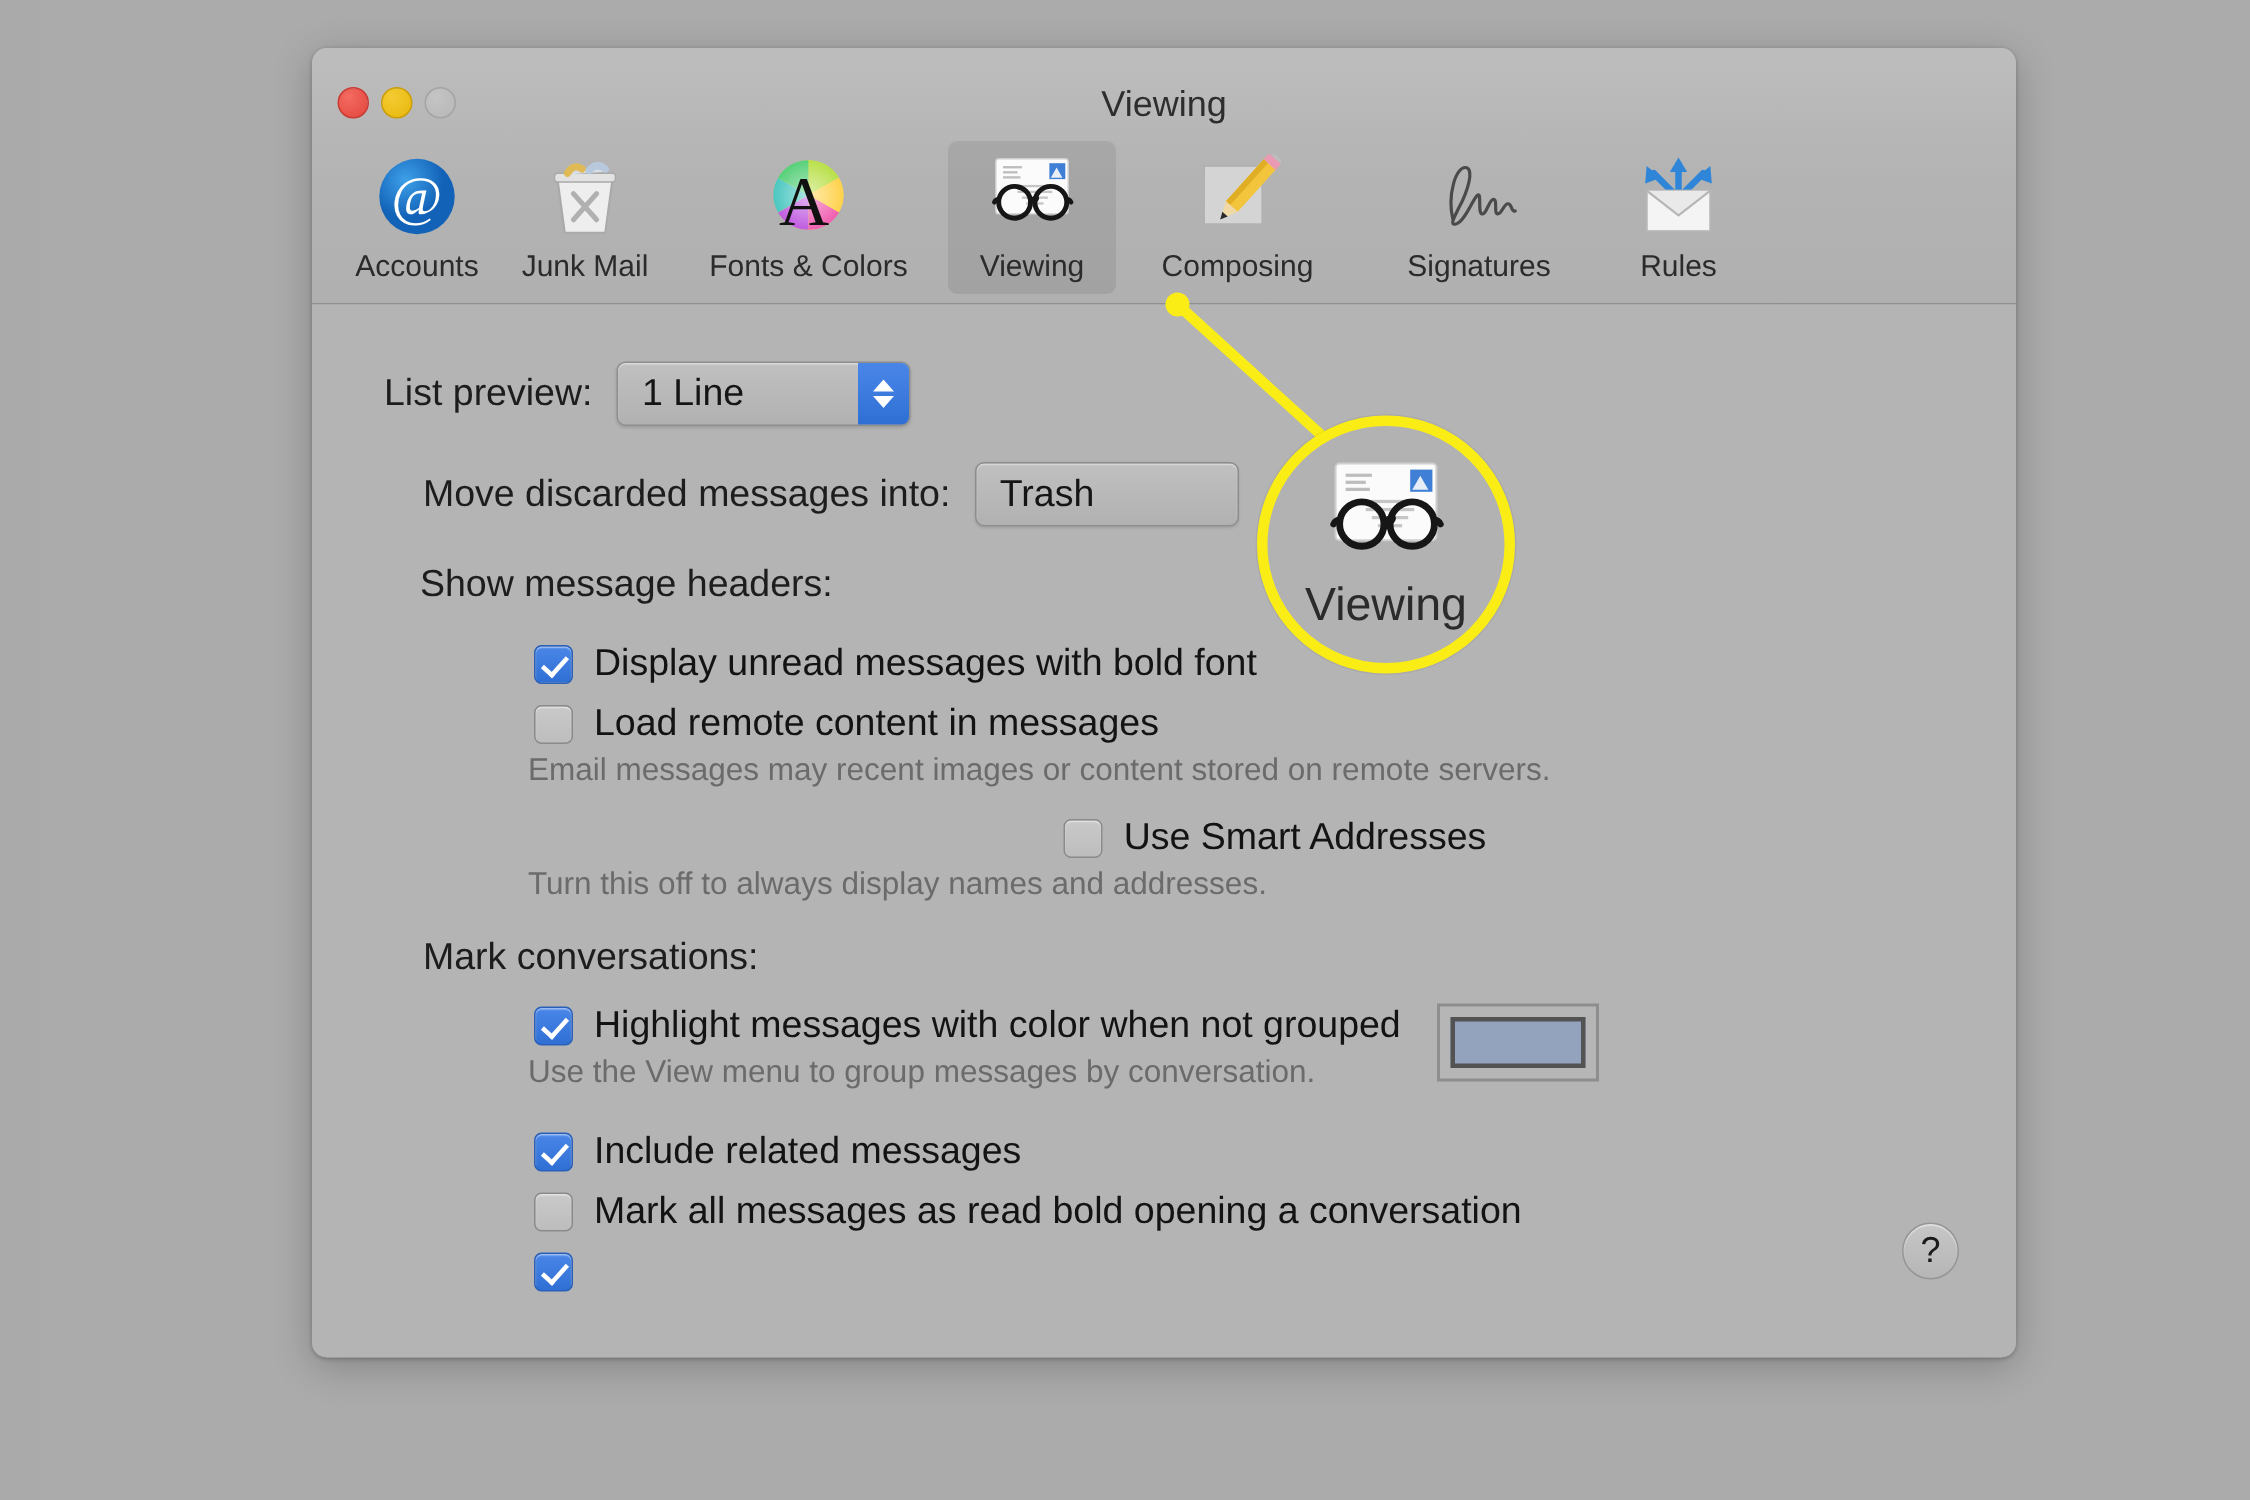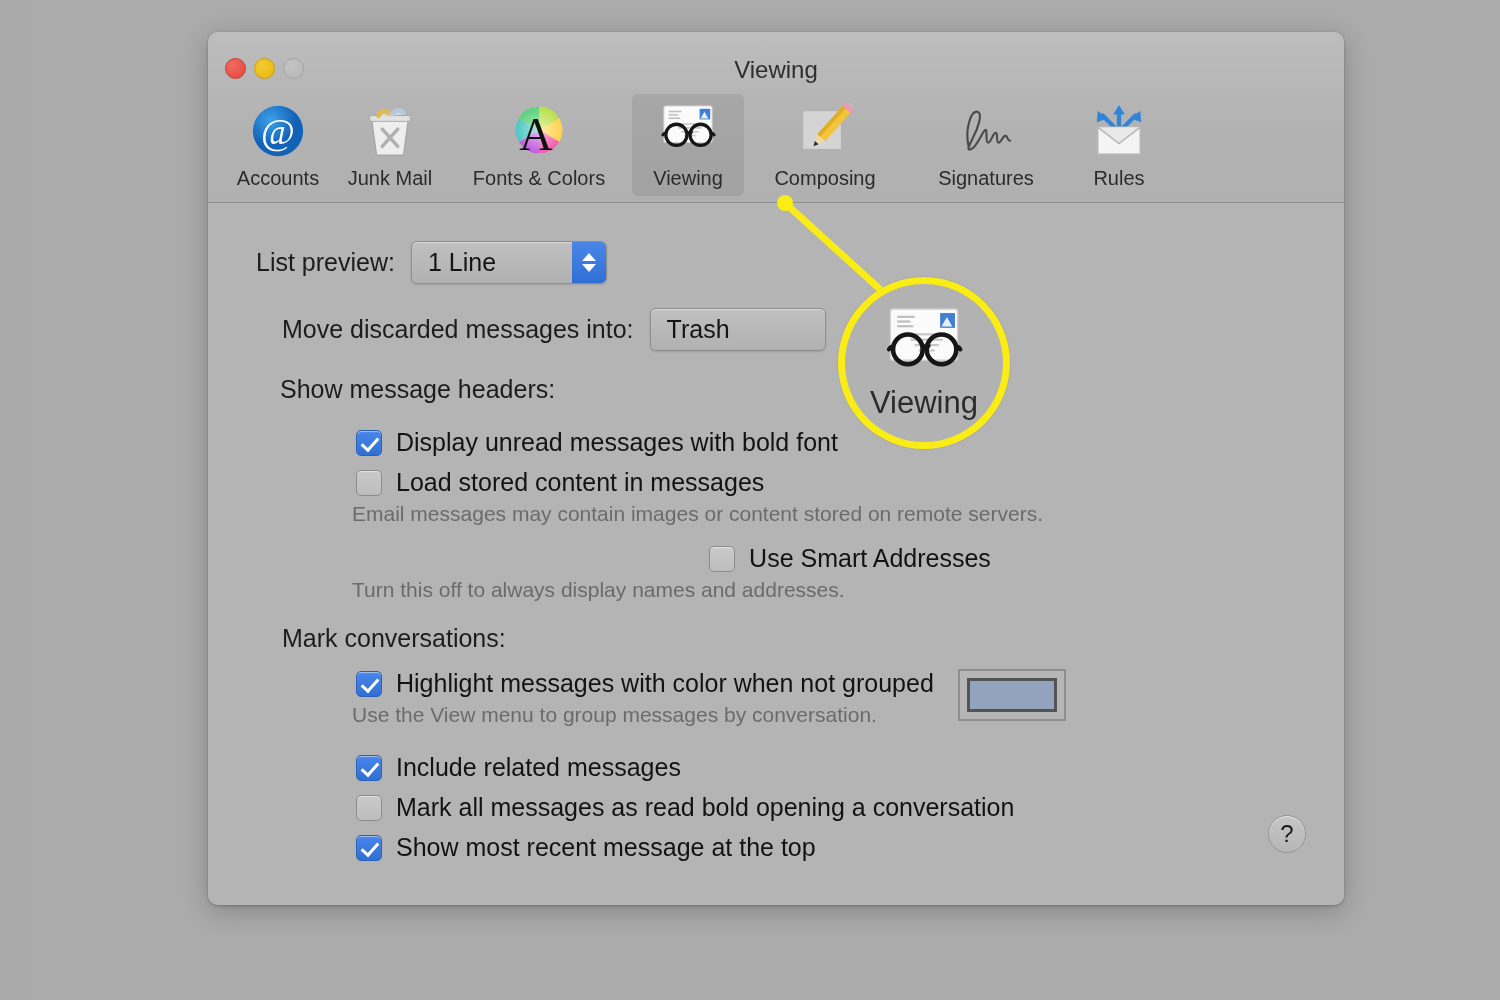--- a/index.html
+++ b/index.html
@@ -323,23 +323,23 @@
 
       <div style="padding-left:104px;">
 
         <div class="cbrow" style="margin-bottom:8px;">
           <div class="cb on"></div>
           <div class="cbtext">Display unread messages with bold font</div>
         </div>
 
         <div class="cbrow" style="margin-bottom:2px;">
           <div class="cb"></div>
-          <div class="cbtext">Load stored content in messages</div>
-        </div>
-        <div class="sub" style="padding-left:40px; margin-bottom:14px;">Email messages may contain images or content stored on remote servers.</div>
+          <div class="cbtext">Load remote content in messages</div>
+        </div>
+        <div class="sub" style="padding-left:40px; margin-bottom:14px;">Email messages may recent images or content stored on remote servers.</div>
 
         <div class="cbrow" style="margin-bottom:2px;justify-content:center;">
           <div class="cb"></div>
           <div class="cbtext">Use Smart Addresses</div>
         </div>
         <div class="sub" style="padding-left:40px;">Turn this off to always display names and addresses.</div>
       </div>
 
       <div style="padding-left:74px; margin-top:20px;">
         <div class="lbl" style="margin-bottom:14px;">Mark conversations:</div>
@@ -363,21 +363,20 @@
             <div class="cbtext">Include related messages</div>
           </div>
 
           <div class="cbrow" style="margin-bottom:8px;">
             <div class="cb"></div>
             <div class="cbtext">Mark all messages as read bold opening a conversation</div>
           </div>
 
           <div class="cbrow">
             <div class="cb on"></div>
-            <div class="cbtext">Show most recent message at the top</div>
           </div>
         </div>
       </div>
 
       <div id="help-btn">
         <span>?</span>
       </div>
 
     </div>
   </div>

